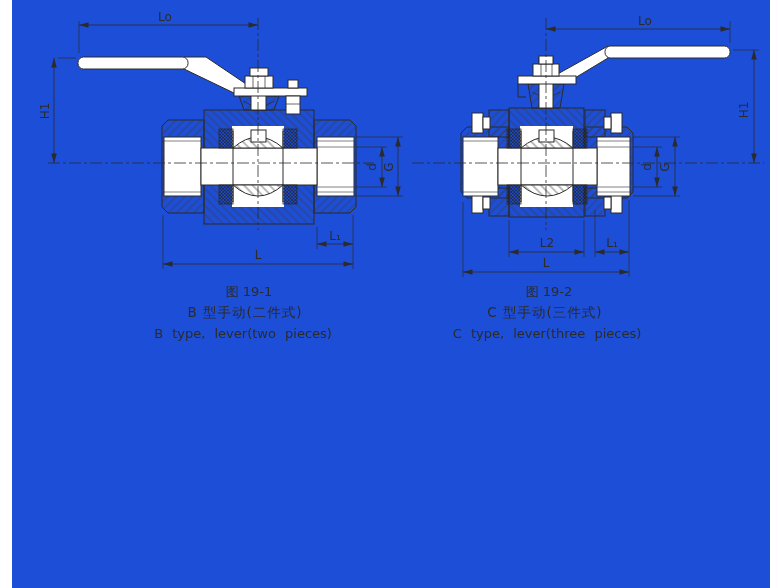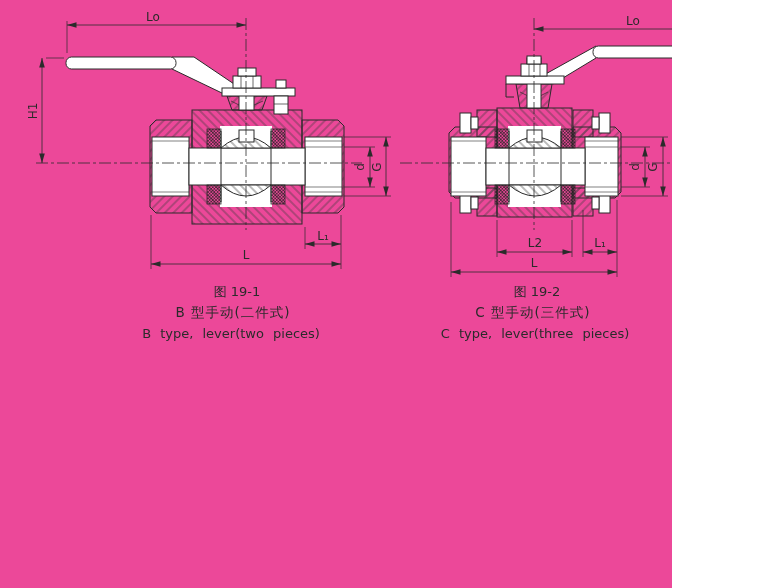--- a/index.html
+++ b/index.html
@@ -1,17 +1,17 @@
 <!DOCTYPE html>
 <html><head>
 <meta charset="utf-8">
 <style>
   html,body{margin:0;padding:0;background:#ffffff;}
-  .page{position:relative;width:672px;height:588px;background:#ec4899;overflow:hidden;
-        font-family:"DejaVu Sans",sans-serif;}
+  .page{position:relative;width:758px;height:588px;background:#1d4ed8;overflow:hidden;
+        font-family:"DejaVu Sans",sans-serif;margin-left:12px;}
   svg{position:absolute;left:0;top:0;}
   .ol  {fill:none;stroke:#2b2b2b;stroke-width:1;}
   .olw {fill:#ffffff;stroke:#2b2b2b;stroke-width:1;}
   .hA  {fill:url(#hatchA);stroke:#2b2b2b;stroke-width:1;}
   .hB  {fill:url(#hatchB);stroke:#2b2b2b;stroke-width:1;}
   .seat{fill:url(#hatchD);stroke:#2b2b2b;stroke-width:0.8;}
   .wfill{fill:#ffffff;stroke:none;}
   .cl  {stroke:#2b2b2b;stroke-width:0.8;stroke-dasharray:12 3 3 3;fill:none;}
   .dim {stroke:#2b2b2b;stroke-width:0.8;fill:none;}
   .ext {stroke:#2b2b2b;stroke-width:0.7;fill:none;}

